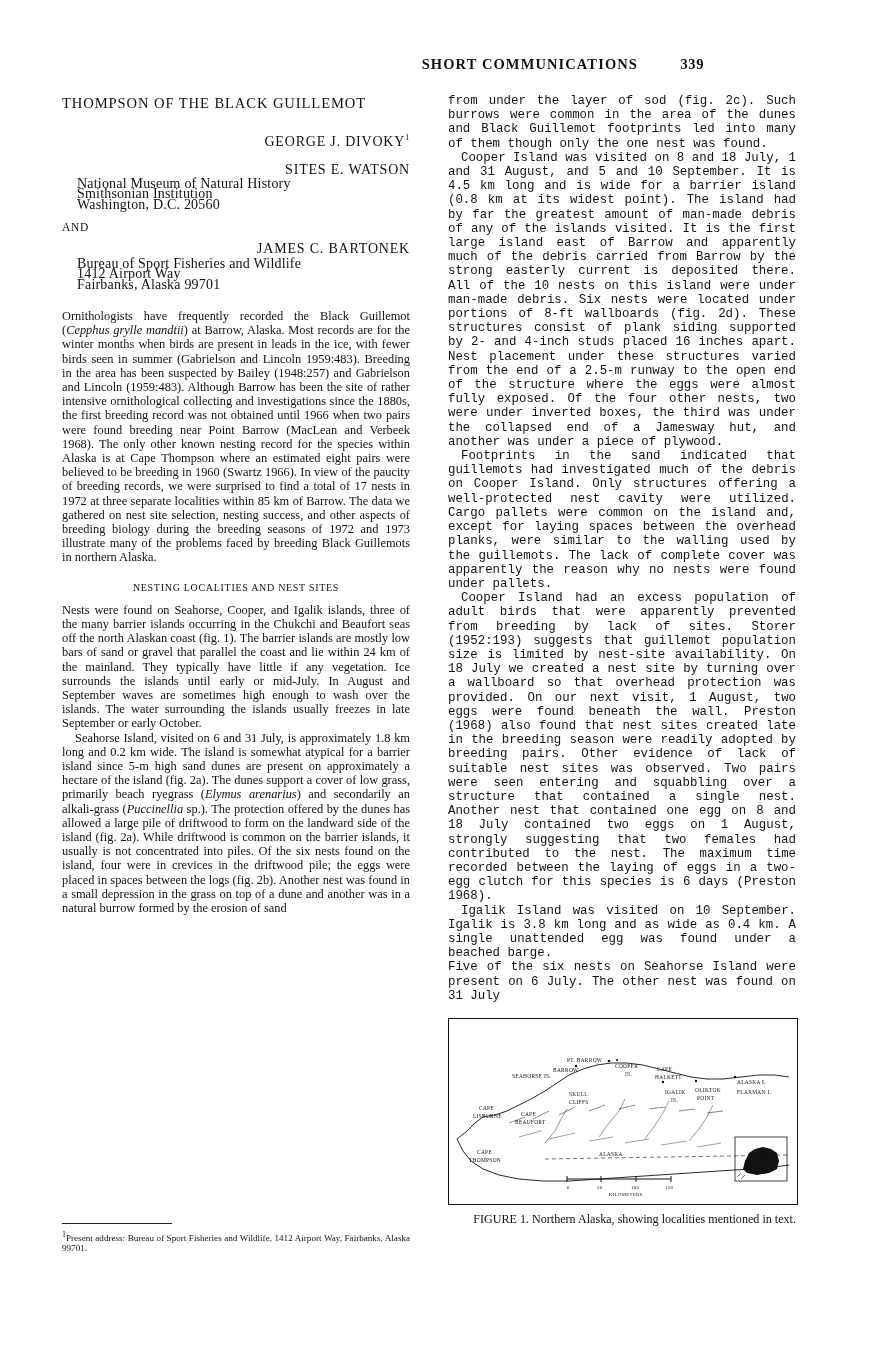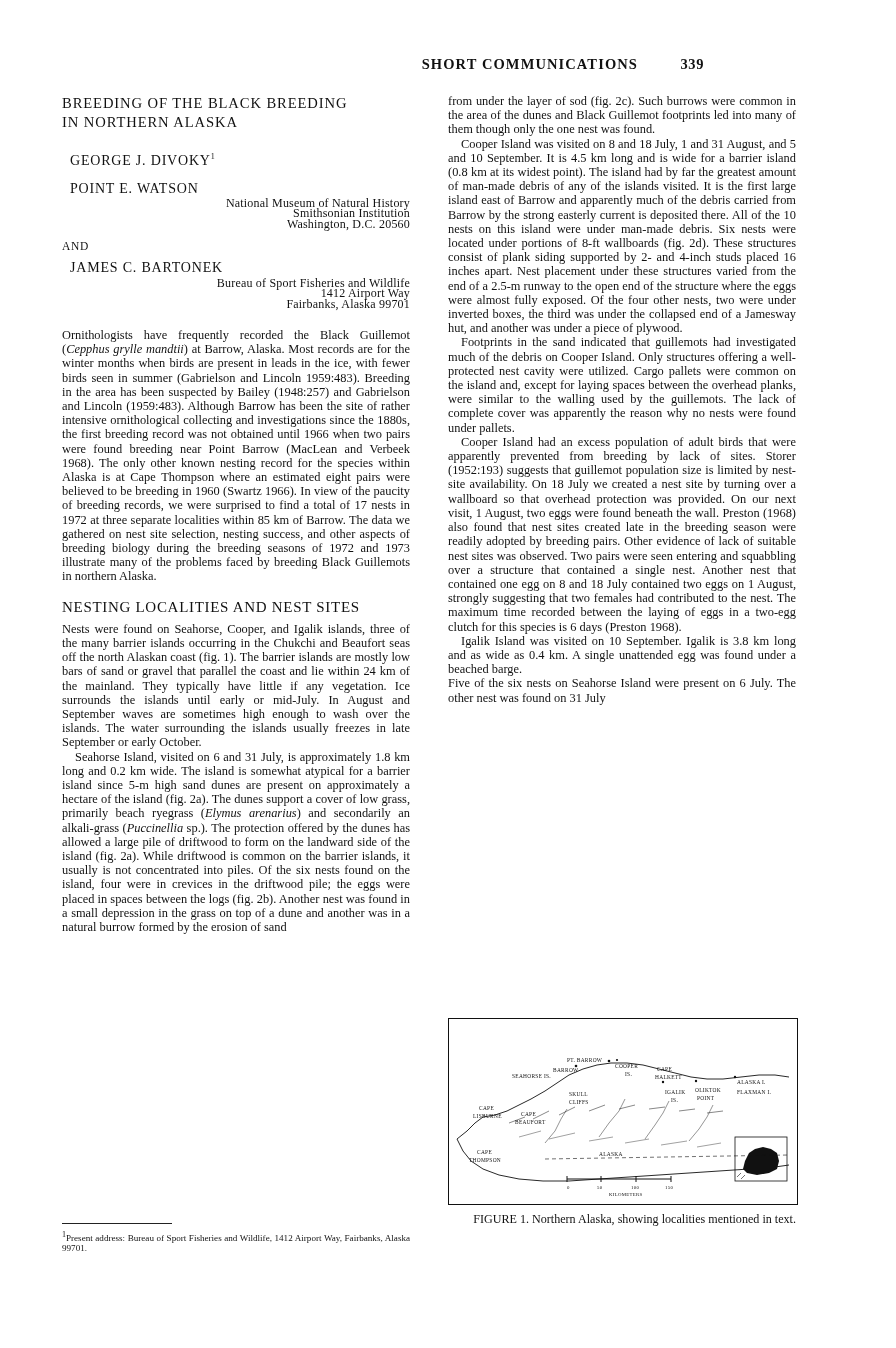--- a/index.html
+++ b/index.html
@@ -51,58 +51,58 @@
   
   .col {
     position: absolute;
     top: 76px;
     width: 348px;
     text-align: justify;
     font-size: 12.4px;
     line-height: 14.2px;
   }
   .col-left { left: 62px; }
-  .col-right { left: 448px; }
+  .col-right { left: 448px; font-family: Liberation Mono, monospace; }
 
   .art-title {
     font-variant: small-caps;
     font-size: 14.6px;
     letter-spacing: 0.9px;
     line-height: 19px;
     margin: 0 0 18px 0;
     text-align: left;
   }
   .author {
     font-variant: small-caps;
     font-size: 14px;
     letter-spacing: 0.8px;
-    margin: 0 0 2px 8px;
-    text-align: left;
+    margin: 0 0 2px 0;
+    text-align: right;
   }
   .author.spaced { margin-top: 14px; }
   .affil {
-    font-size: 12px;
+    font-size: 14px;
     line-height: 10.4px;
     letter-spacing: 0.2px;
     margin: 1px 0 10px 15px;
-    text-align: right;
+    text-align: left;
   }
   .and {
     font-variant: small-caps;
     font-size: 11.5px;
     letter-spacing: 0.7px;
     margin: 4px 0 8px 0;
     text-align: left;
   }
   .sec-head {
     font-variant: small-caps;
-    font-size: 15px;
+    font-size: 10px;
     letter-spacing: 0.7px;
     margin: 16px 0 8px 0;
-    text-align: left;
+    text-align: center;
   }
   p.body-par {
     margin: 0;
     text-indent: 13px;
     text-align: justify;
   }
   p.body-par.first { text-indent: 0; }
   .gap { height: 9px; }
   i { font-style: italic; margin-top: 32px; }
   sup { font-size: 8px; vertical-align: super; }
@@ -168,27 +168,26 @@
 <div class="page">
 
   <div class="running-head">
     <span class="rh-title">SHORT COMMUNICATIONS</span>
     <span class="rh-page">339</span>
   </div>
 
   <div class="col col-left">
 
     <div class="art-title">
-      <div>BREEDING OF THE BLACK BREEDING</div>
-      <div>IN NORTHERN ALASKA</div>
+      <div>THOMPSON OF THE BLACK GUILLEMOT</div>
     </div>
 
     <div class="author"><span>GEORGE J. DIVOKY</span><sup>1</sup></div>
 
-    <div class="author spaced">POINT E. WATSON</div>
+    <div class="author spaced">SITES E. WATSON</div>
     <div class="affil">
       <div>National Museum of Natural History</div>
       <div>Smithsonian Institution</div>
       <div>Washington, D.C.  20560</div>
     </div>
 
     <div class="and">AND</div>
 
     <div class="author">JAMES C. BARTONEK</div>
     <div class="affil">

